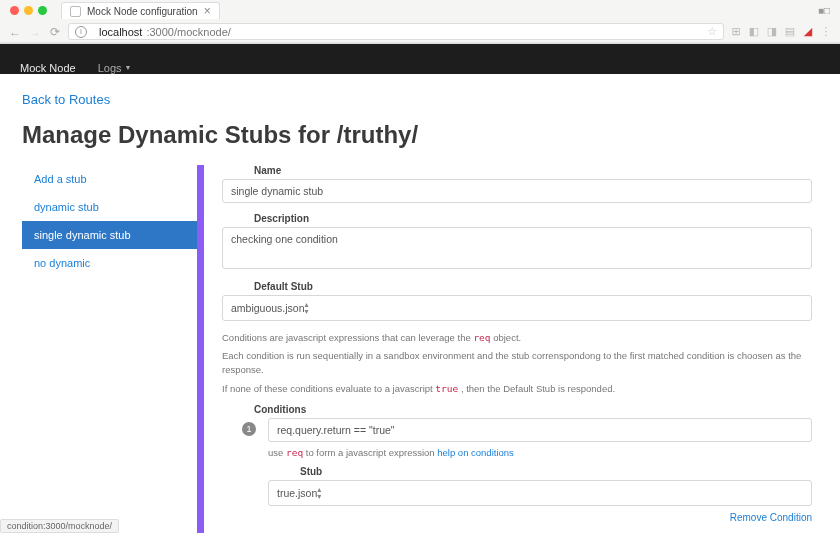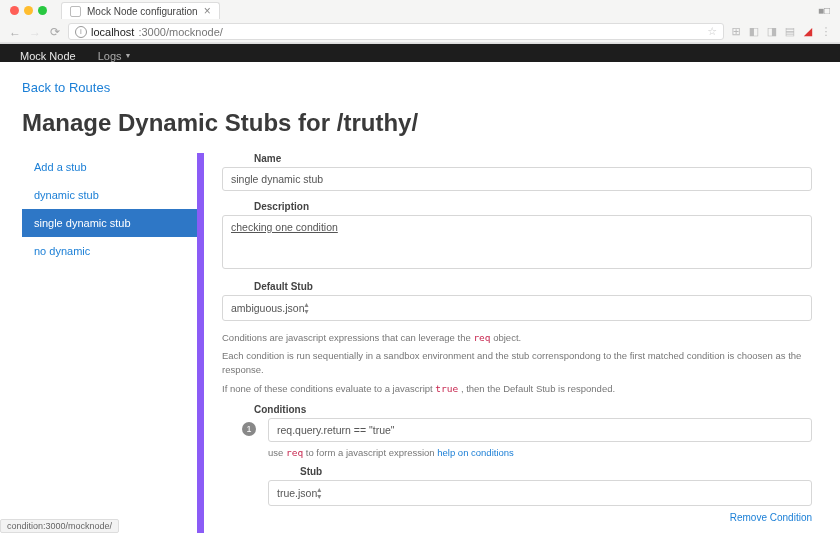--- a/index.html
+++ b/index.html
@@ -12,21 +12,21 @@
   .traffic { display: flex; gap: 5px; align-items: center; padding: 0 4px; }
   .dot { width: 9px; height: 9px; border-radius: 50%; }
   .dot.red { background: #ff5f57; } .dot.yellow { background: #ffbd2e; } .dot.green { background: #28c840; }
   .tab { display: flex; align-items: center; gap: 6px; background: #fff; border: 1px solid #ddd; border-bottom: none; border-radius: 3px 3px 0 0; padding: 2px 8px; font-size: 10px; color: #444; margin-left: 6px; min-width: 120px; }
   .tab-fav { width: 11px; height: 11px; border: 1px solid #bbb; border-radius: 2px; }
   .tab-close { color: #888; margin-left: auto; font-size: 12px; line-height: 1; }
   .addr-row { display: flex; align-items: center; height: 22px; padding: 0 8px; gap: 6px; background:#f5f5f4; border-bottom:1px solid #e3e3e3; }
   .nav-ico { color: #aaa; font-size: 12px; width:14px; text-align:center; }
   .addr-bar { flex: 1; display: flex; align-items: center; background: #fff; border: 1px solid #ddd; border-radius: 3px; padding: 1px 6px; gap: 4px; }
   .info-ico { width: 12px; height: 12px; border: 1px solid #999; border-radius: 50%; font-size: 8px; display:flex; align-items:center; justify-content:center; color:#999; }
-  .url-host { color: #222; } .url-rest { color: #777; }
+  .url-host { color: #222; margin-left: 8px; } .url-rest { color: #777; }
   .addr-icons { display:flex; gap:6px; align-items:center; color:#bbb; font-size:11px; }
   .addr-icons span { width:12px; text-align:center; }
 
   
   .navbar { background: #1d1d1d; color: #bbb; height: 51px; display:flex; align-items:flex-end; padding: 0 20px; gap: 22px; font-size: 11px; }
   .brand { color: #e8e8e8; }
   .nav-link { color: #aaa; display:flex; align-items:center; gap:3px; }
   .caret { font-size: 7px; }
 
   
@@ -34,21 +34,21 @@
   .back-link { color: #1b7fd6; font-size: 13px; margin-bottom: 14px; display:inline-block; }
   .page-title { font-size: 24px; font-weight: 600; color:#3a3a3a; margin-bottom: 16px; }
   .cols { display:flex; gap: 18px; flex:1; overflow:hidden; }
   .sidebar { width: 182px; border-right: 7px solid #8b5cf6; }
   .side-item { display:block; padding: 8px 12px; color:#1b7fd6; font-size:11px; cursor:pointer; }
   .side-item.active { background:#2e77c6; color:#fff; }
   .main { flex:1; padding-right: 6px; }
   .field { margin-bottom: 10px; }
   .fld-label { font-size: 10px; font-weight: 600; color:#444; margin-bottom: 3px; display:block;margin-left:32px; }
   .input, .textarea, .select { width:100%; border:1px solid #d7d7d7; border-radius:3px; padding:5px 8px; font-size:10.5px; color:#555; background:#fff; font-family:inherit; }
-  .textarea { resize:none; height:54px;text-decoration:underline; }
+  .textarea { resize:none; height:42px; }
   .select { display:flex; justify-content:flex-start; align-items:center; }
   .select-arrows { color:#888; font-size:8px; line-height:7px; display:flex; flex-direction:column; }
   .help { font-size:9.5px; color:#777; margin: 4px 0; line-height:1.5; }
   .code { color:#c7254e; font-family: Menlo, monospace; font-size:9.5px; }
   .link-inline { color:#1b7fd6; }
   .cond-row { display:flex; align-items:flex-start; gap: 12px; }
   .cond-num { width:34px; display:flex; justify-content:flex-end; padding-top:4px; }
   .num-badge { width:14px; height:14px; border-radius:50%; background:#888; color:#fff; font-size:9px; display:flex; align-items:center; justify-content:center; }
   .cond-body { flex:1; }
   .remove-link { color:#1b7fd6; font-size:10px; float:right; margin-top:6px; }

